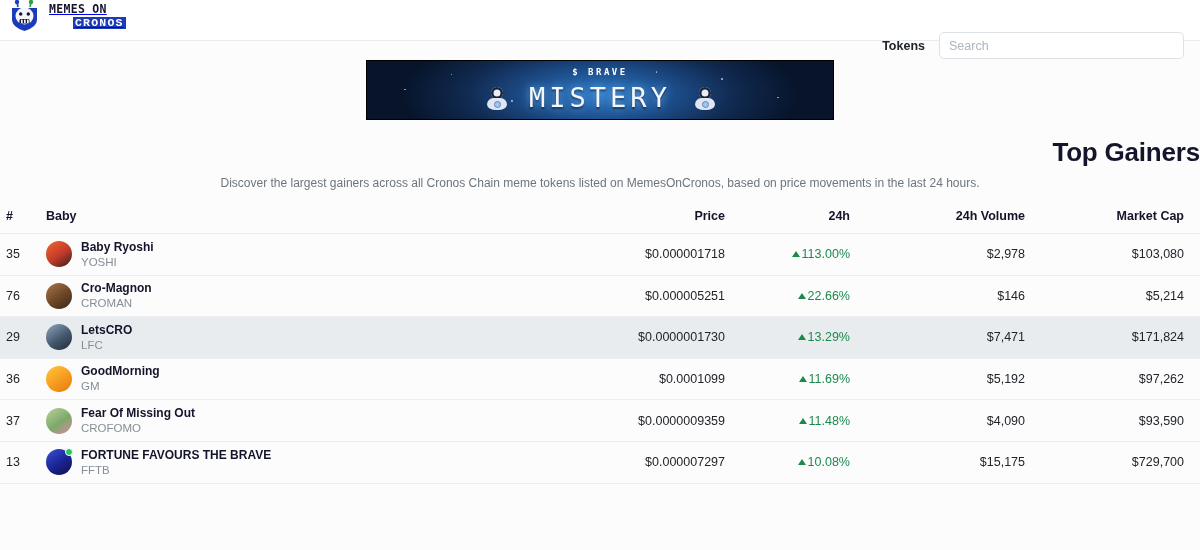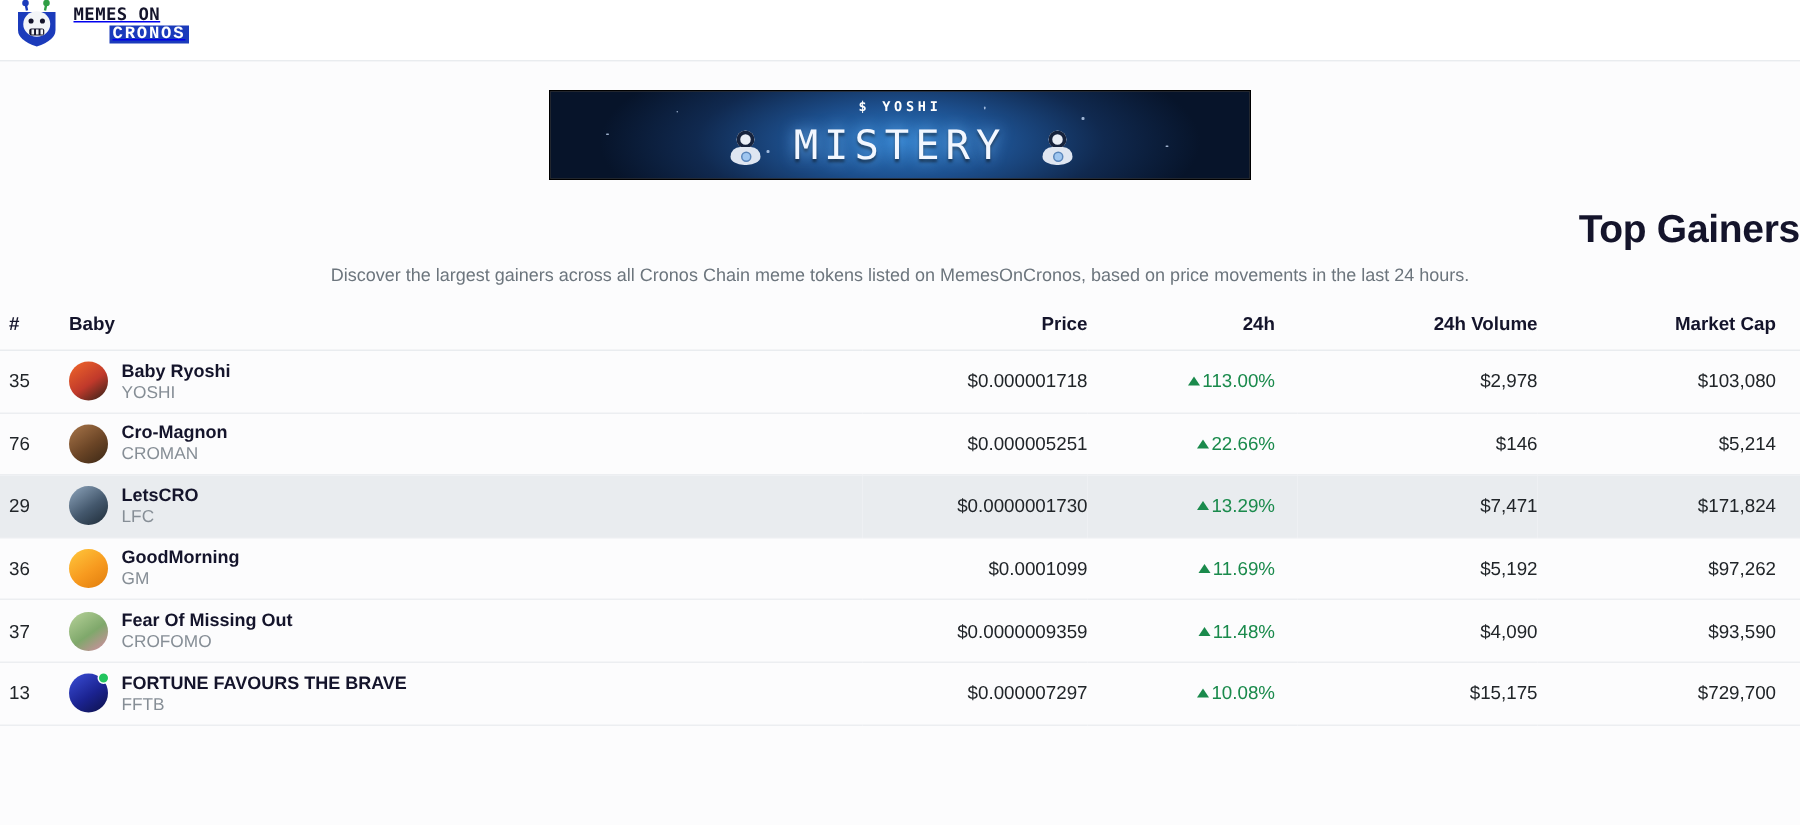--- a/index.html
+++ b/index.html
@@ -161,31 +161,35 @@
         <rect x="16" y="19.6" width="1.7" height="3.4" fill="#f3f5f8"></rect>
         <rect x="19" y="19.6" width="1.7" height="3.4" fill="#f3f5f8"></rect>
       </svg>
     </span>
     <span class="brand-text">
       <span class="brand-line1">Memes on</span>
       <span class="brand-line2">Cronos</span>
     </span>
   </a>
 
+  <div class="nav-right">
+    <a class="nav-link" href="#">Tokens</a>
+    <input class="search-box" type="text" placeholder="Search" style="">
+  </div>
 </div>
 
 <div class="banner-wrap">
   <div class="banner">
     <span class="star" style="left:18%;top:22%"></span>
     <span class="star" style="left:31%;top:68%"></span>
     <span class="star" style="left:76%;top:30%"></span>
     <span class="star" style="left:88%;top:62%"></span>
     <span class="star" style="left:62%;top:18%"></span>
     <span class="star" style="left:8%;top:48%"></span>
-    <div class="banner-top">$ YOSHI</div>
+    <div class="banner-top">$ BRAVE</div>
     <div class="astro left">
       <span class="helmet"></span>
         <span class="body"></span>
         <span class="coin"></span>
     </div>
     <div class="astro right">
       <span class="helmet"></span>
         <span class="body"></span>
         <span class="coin"></span>
     </div>

